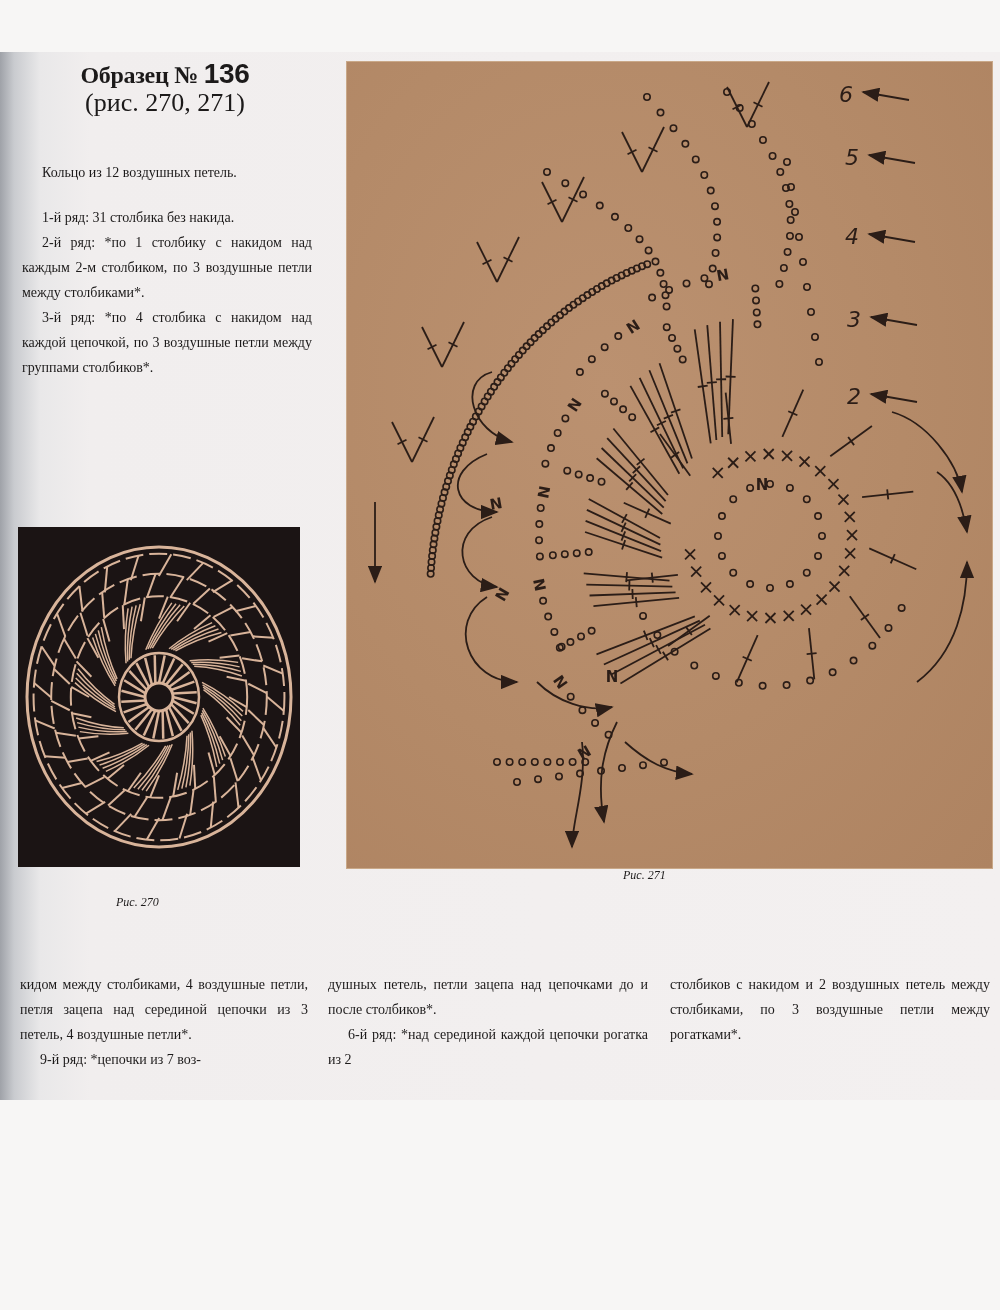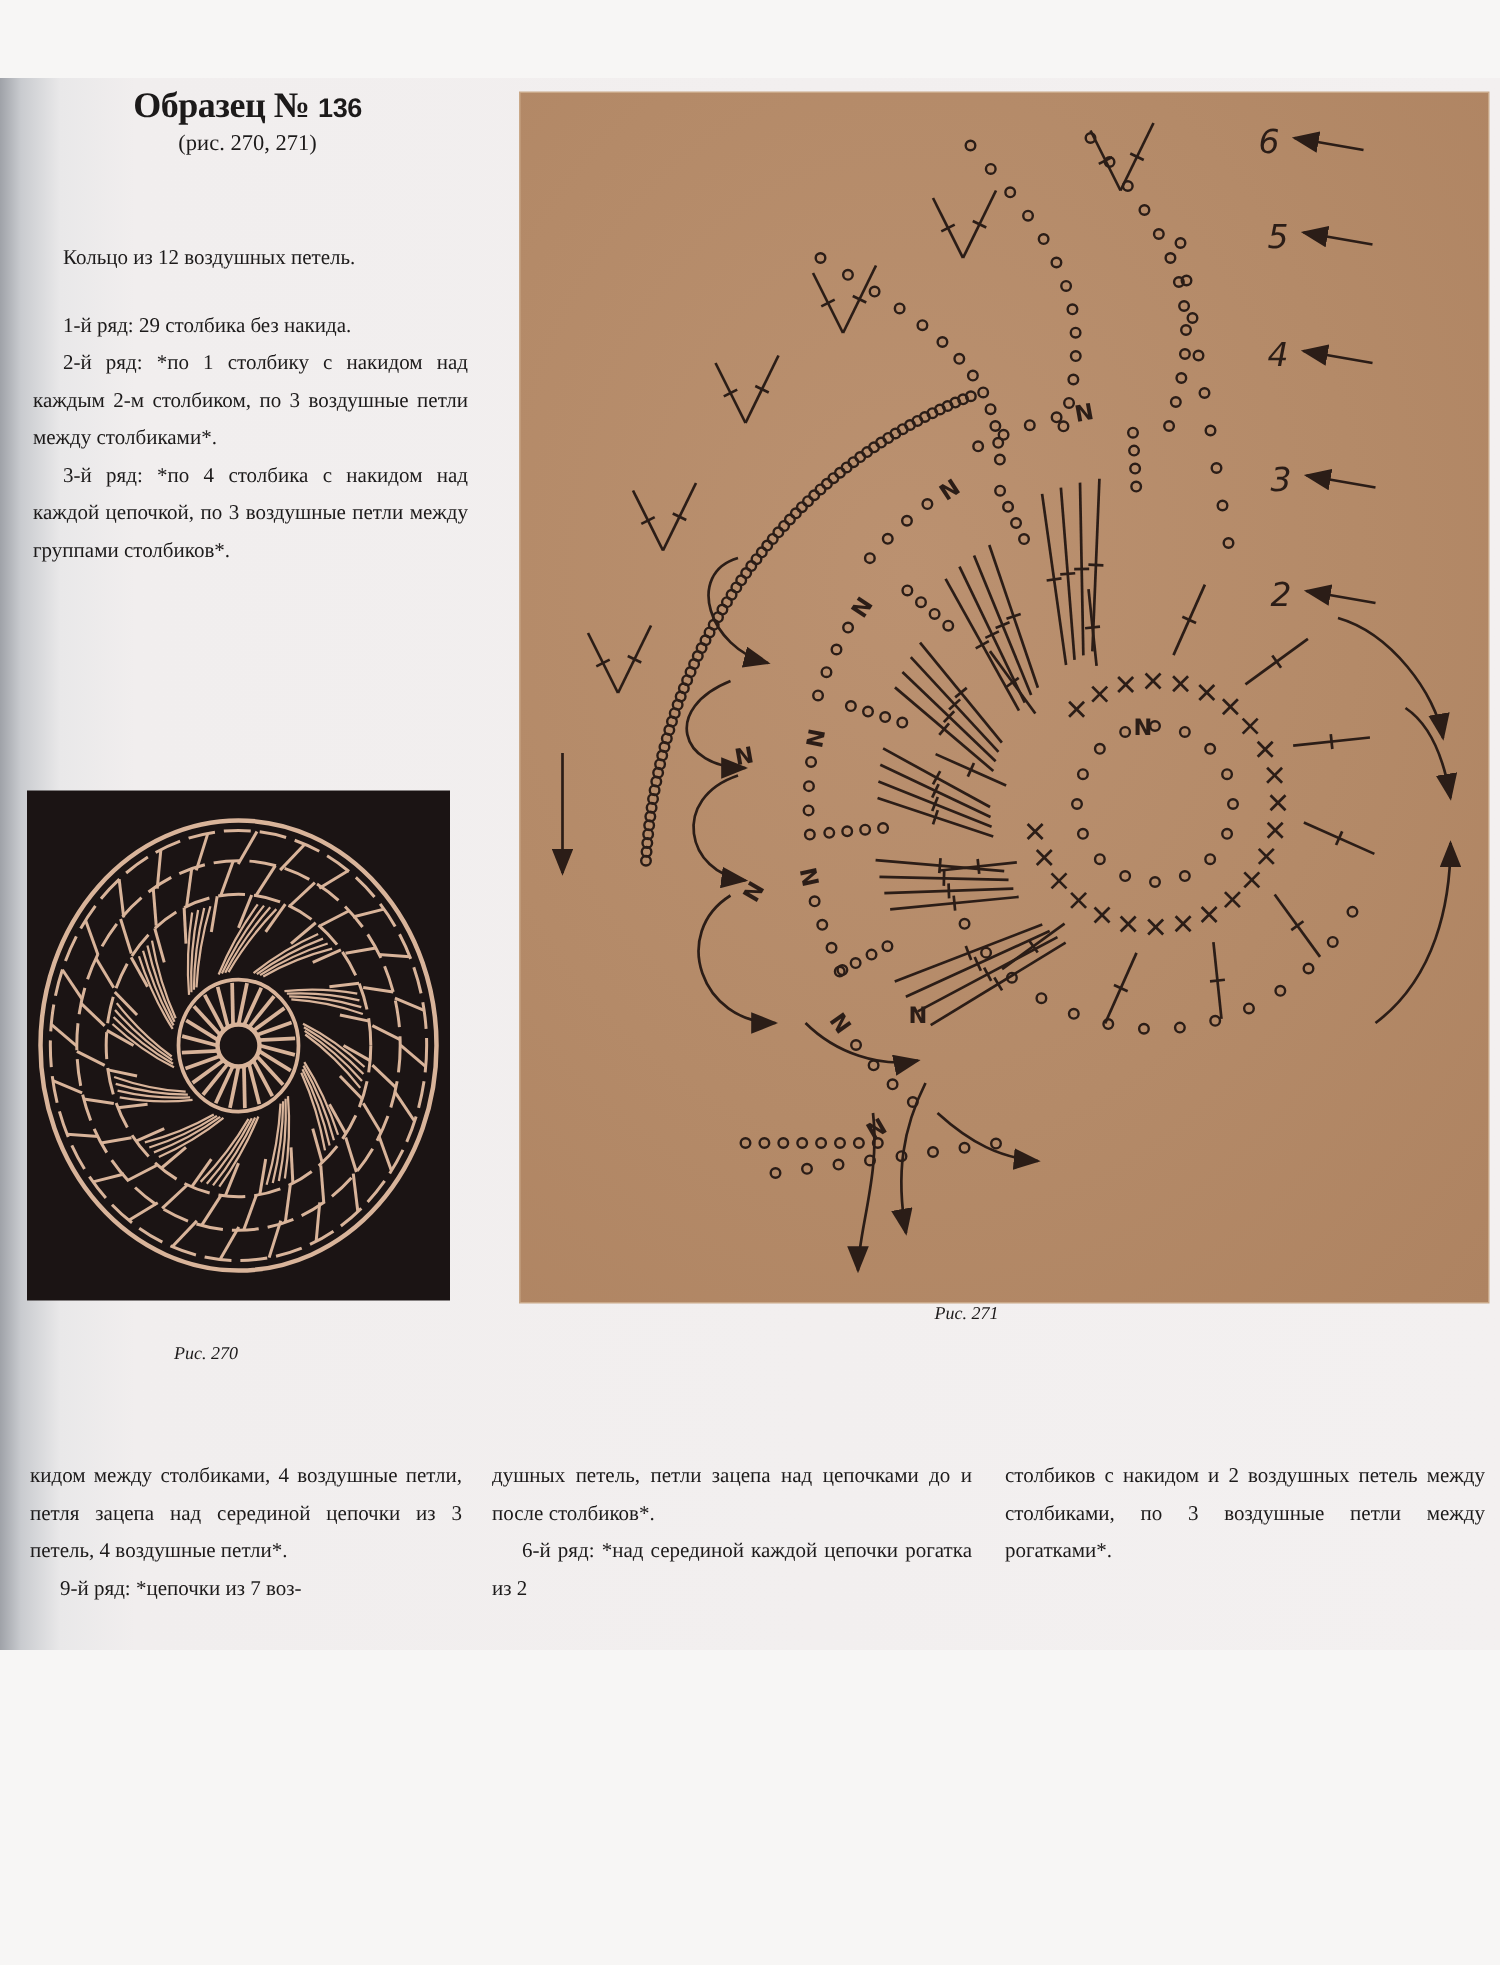--- a/index.html
+++ b/index.html
@@ -2,22 +2,22 @@
 <html><head>
 <meta charset="utf-8">
 <style>
   html, body { margin:0; padding:0; }
   body { width:1000px; height:1310px; background:#f7f6f5; position:relative; overflow:hidden;
          font-family:"Liberation Serif","DejaVu Serif",serif; color:#1c1a1a; }
   .page { position:absolute; left:0; top:52px; width:1000px; height:1048px;
           background:linear-gradient(90deg,#9fa2a8 0px,#c9cbcf 14px,#e9e8e9 40px,#f1eeee 90px,#f3f0f0 100%); }
   .heading { position:absolute; left:60px; width:210px; text-align:center; }
   .h-title { top:58px; font-size:24px; font-weight:bold; letter-spacing:-0.3px; }
-  .h-title .num { font-family:"Liberation Sans","DejaVu Sans",sans-serif; font-size:18px; }
-  .h-sub { top:88px; font-size:15px; }
+  .h-title .num { font-family:"Liberation Sans","DejaVu Sans",sans-serif; font-size:28px; }
+  .h-sub { top:88px; font-size:26px; }
   .col { position:absolute; font-size:14px; line-height:25px; text-align:justify; }
   .col p { margin:0; }
   .col p.ind { text-indent:20px; }
   .col.left-top { left:22px; width:290px; top:160px; }
   .col.bot1 { left:20px; width:288px; top:972px; }
   .col.bot2 { left:328px; width:320px; top:972px; }
   .col.bot3 { left:670px; width:320px; top:972px; }
   .gap { height:20px; }
   .photo { position:absolute; left:18px; top:527px; width:282px; height:340px; background:#1b1414; }
   .photo svg { width:100%; height:100%; display:block; }
@@ -37,21 +37,21 @@
 
 <div class="heading h-title">
   <span>Образец №</span>
   <span class="num">136</span>
 </div>
 <div class="heading h-sub">(рис. 270, 271)</div>
 
 <div class="col left-top">
   <p class="ind">Кольцо из 12 воздушных петель.</p>
   <div class="gap"></div>
-  <p class="ind">1-й ряд: 29 столбика без накида.</p>
+  <p class="ind">1-й ряд: 31 столбика без накида.</p>
   <p class="ind">2-й ряд: *по 1 столбику с накидом над каждым 2-м столбиком, по 3 воздушные петли между столбиками*.</p>
   <p class="ind">3-й ряд: *по 4 столбика с накидом над каждой цепочкой, по 3 воздушные петли между группами столбиков*.</p>
 </div>
 
 <div class="photo">
   <svg id="photo-svg" viewBox="0 0 282 340">
       <ellipse cx="141" cy="170" rx="132" ry="150" fill="none" stroke="#d9b49a" stroke-width="3"></ellipse>
       <circle cx="141" cy="170" r="14" fill="none" stroke="#d9b49a" stroke-width="3"></circle>
       <line x1="155" y1="170" x2="178.5733009615696" y2="176.27640156389117" stroke="#d9b49a" stroke-width="2.5"></line>
       <line x1="154.52296156804695" y1="173.6234666314353" x2="175.82327925726057" y2="186.81087538781225" stroke="#d9b49a" stroke-width="2.5"></line>

